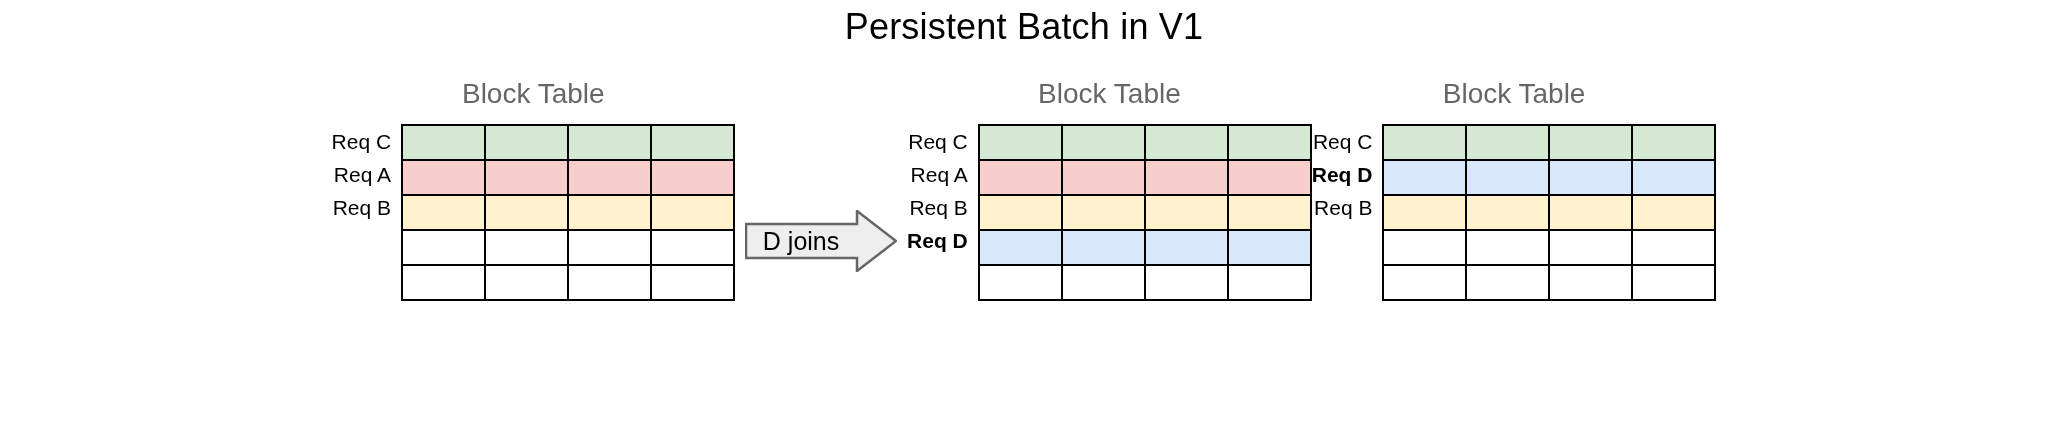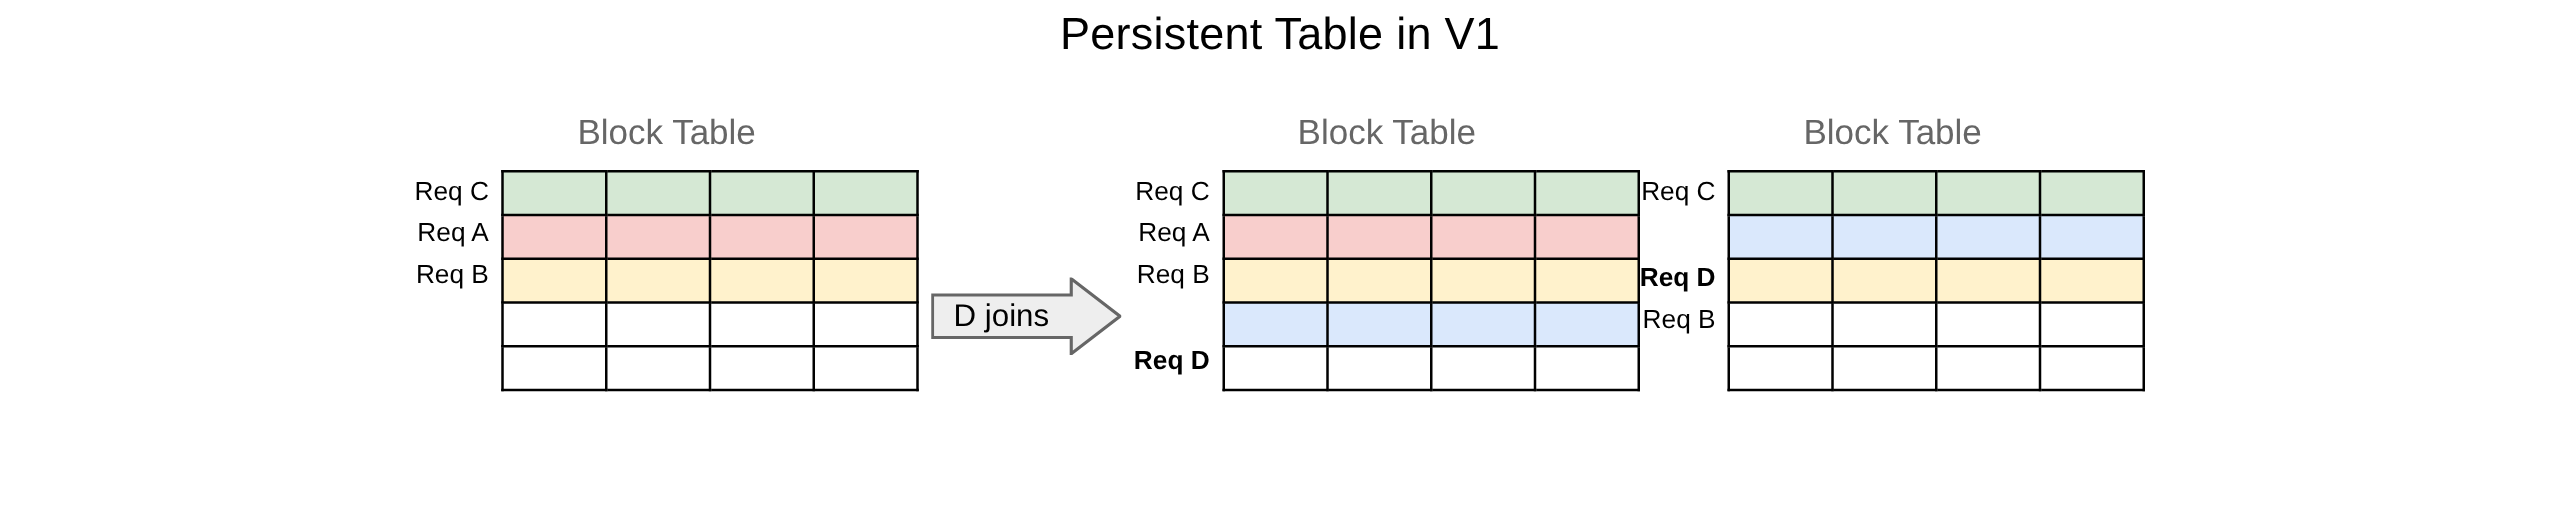--- a/index.html
+++ b/index.html
@@ -21,21 +21,21 @@
     left: 0;
     width: 2048px;
     text-align: center;
     font-size: 36px;
     color: #000000;
     letter-spacing: 0.2px;
   }
 
   .stage {
     position: absolute;
-    top: 90px;
+    top: 78px;
     left: 0;
     width: 2048px;
     height: 250px;
     display: flex;
     flex-direction: row;
     align-items: flex-start;
     justify-content: center;
   }
 
   
@@ -65,21 +65,20 @@
   }
   .row-label {
     height: 33px;
     line-height: 33px;
     font-size: 21px;
     color: #000000;
     white-space: nowrap;
   }
   .row-label.bold {
     font-weight: bold;
-    margin-top: 36px;
   }
   .row-label.blank {
     color: transparent;
   }
 
   .grid {
     border-collapse: collapse;
     border-spacing: 0;
     table-layout: fixed;
   }
@@ -116,21 +115,21 @@
     width: 112px;
     text-align: center;
     font-size: 25px;
     color: #000000;
     white-space: nowrap;
   }
 </style>
 </head>
 <body>
 
-<div class="page-title">Persistent Table in V1</div>
+<div class="page-title">Persistent Batch in V1</div>
 
 <div class="stage">
 
   <div class="panel">
     <div class="panel-caption" style="color: rgb(102, 102, 102);">Block Table</div>
     <div class="panel-body">
       <div class="row-labels">
         <div class="row-label">Req C</div>
         <div class="row-label">Req A</div>
         <div class="row-label">Req B</div>

